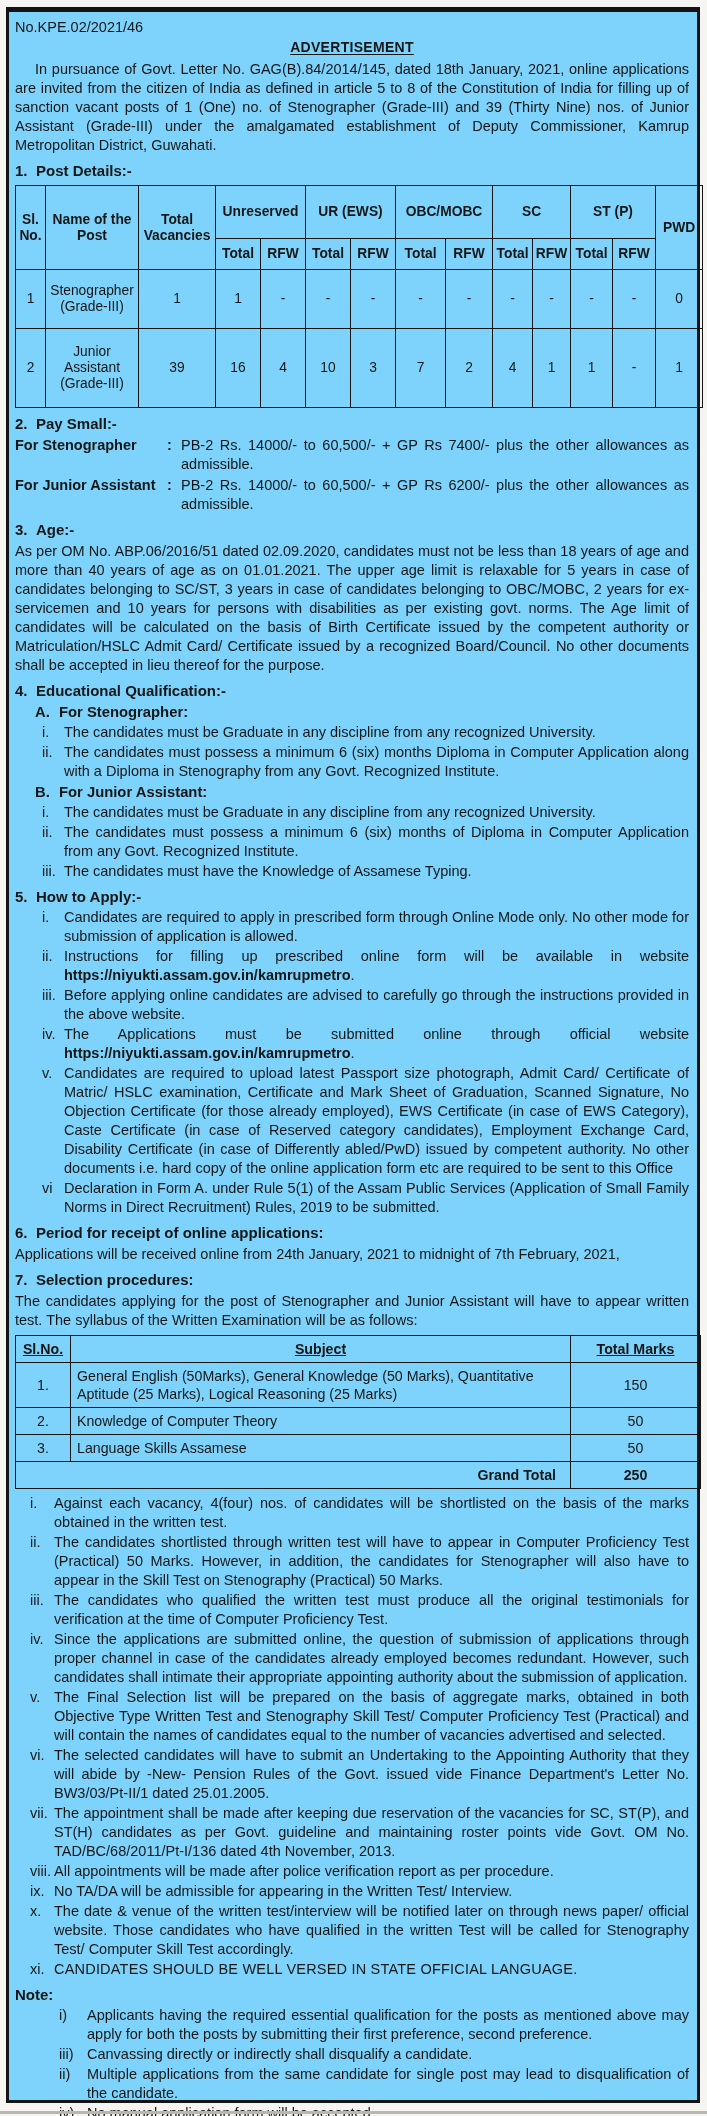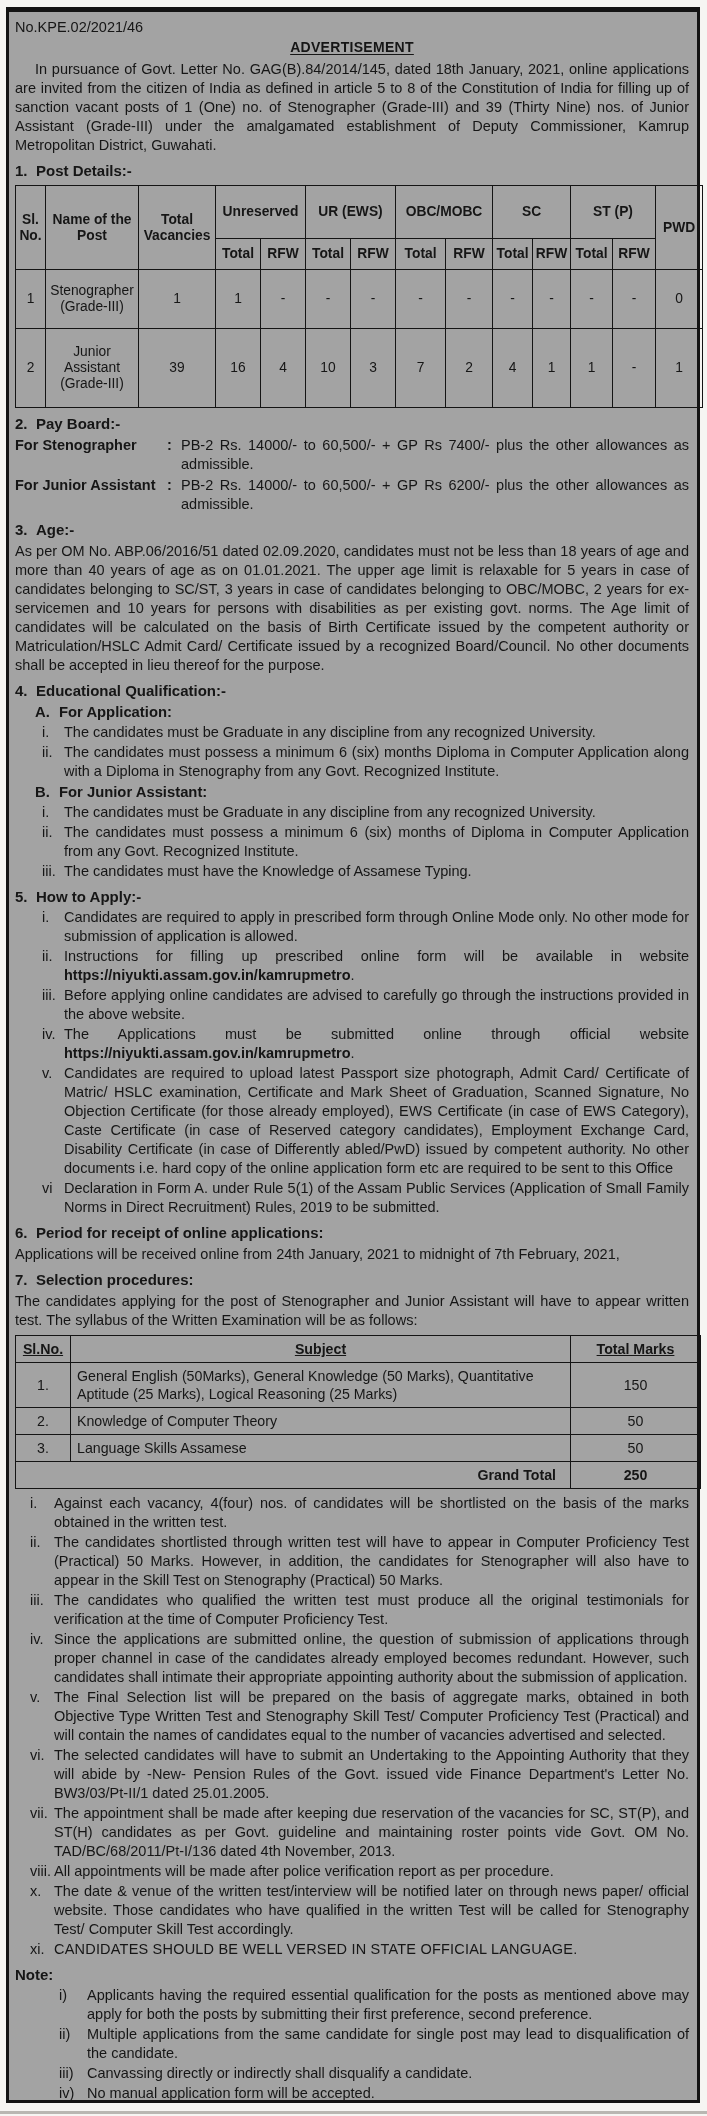--- a/index.html
+++ b/index.html
@@ -6,21 +6,21 @@
   body{
     width:707px;height:2116px;position:relative;
     background:#f6f5f2;
     font-family:"Liberation Sans","DejaVu Sans",sans-serif;
     color:#161616;
     -webkit-font-smoothing:antialiased;
   }
   .frame{
     position:absolute;top:7px;left:6px;right:7px;bottom:13px;
     border:3px solid #141414;border-top-width:5px;
-    background:#a3a3a3;
+    background:#7dd3fc;
     padding:4px 8px 4px 6px;
     display:flex;flex-direction:column;
     box-sizing:border-box;
   }
   .scan-edge{position:absolute;left:0;right:0;bottom:2px;height:3px;background:#b9b7b2;}
   .ref-row{font-size:14.5px;line-height:19px;padding-top:2px;}
   .doc-title{
     text-align:center;font-weight:bold;font-size:14px;line-height:22px;
     letter-spacing:.3px;margin-top:-1px;
   }
@@ -160,21 +160,21 @@
         <td>-</td>
         <td>1</td>
       </tr>
     </tbody>
       </table>
   </div>
 
   <div class="section">
     <div class="sec-head">
       <span class="sec-num">2.</span>
-      <span>Pay Board:-</span>
+      <span>Pay Small:-</span>
     </div>
     <div class="pay-row">
       <span class="pay-label">For Stenographer</span>
       <span class="pay-colon">:</span>
       <span class="pay-text">PB-2 Rs. 14000/- to 60,500/- + GP Rs 7400/- plus the other allowances as admissible.</span>
     </div>
     <div class="pay-row">
       <span class="pay-label">For Junior Assistant</span>
       <span class="pay-colon">:</span>
       <span class="pay-text">PB-2 Rs. 14000/- to 60,500/- + GP Rs 6200/- plus the other allowances as admissible.</span>
@@ -189,21 +189,21 @@
     <p class="body-text hang">As per OM No. ABP.06/2016/51 dated 02.09.2020, candidates must not be less than 18 years of age and more than 40 years of age as on 01.01.2021. The upper age limit is relaxable for 5 years in case of candidates belonging to SC/ST, 3 years in case of candidates belonging to OBC/MOBC, 2 years for ex-servicemen and 10 years for persons with disabilities as per existing govt. norms. The Age limit of candidates will be calculated on the basis of Birth Certificate issued by the competent authority or Matriculation/HSLC Admit Card/ Certificate issued by a recognized Board/Council. No other documents shall be accepted in lieu thereof for the purpose.</p>
   </div>
 
   <div class="section">
     <div class="sec-head">
       <span class="sec-num">4.</span>
       <span>Educational Qualification:-</span>
     </div>
     <div class="sub-head">
       <span class="mk">A.</span>
-      <span>For Application:</span>
+      <span>For Stenographer:</span>
     </div>
     <div class="li list-mid">
       <span class="mk">i.</span>
       <span class="tx">The candidates must be Graduate in any discipline from any recognized University.</span>
     </div>
     <div class="li list-mid">
       <span class="mk">ii.</span>
       <span class="tx">The candidates must possess a minimum 6 (six) months Diploma in Computer Application along with a Diploma in Stenography from any Govt. Recognized Institute.</span>
     </div>
     <div class="sub-head">
@@ -331,45 +331,49 @@
       </div>
       <div class="li list-outer">
         <span class="mk">vii.</span>
         <span class="tx">The appointment shall be made after keeping due reservation of the vacancies for SC, ST(P), and ST(H) candidates as per Govt. guideline and maintaining roster points vide Govt. OM No. TAD/BC/68/2011/Pt-I/136 dated 4th November, 2013.</span>
       </div>
       <div class="li list-outer">
         <span class="mk">viii.</span>
         <span class="tx">All appointments will be made after police verification report as per procedure.</span>
       </div>
       <div class="li list-outer">
+        <span class="mk">ix.</span>
+        <span class="tx">No TA/DA will be admissible for appearing in the Written Test/ Interview.</span>
+      </div>
+      <div class="li list-outer">
         <span class="mk">x.</span>
         <span class="tx">The date &amp; venue of the written test/interview will be notified later on through news paper/ official website. Those candidates who have qualified in the written Test will be called for Stenography Test/ Computer Skill Test accordingly.</span>
       </div>
       <div class="li list-outer">
         <span class="mk">xi.</span>
         <span class="tx caps">CANDIDATES SHOULD BE WELL VERSED IN STATE OFFICIAL LANGUAGE.</span>
       </div>
     </div>
   </div>
 
   <div class="section">
     <div class="sec-head">
       <span>Note:</span>
     </div>
     <div class="li list-note">
       <span class="mk">i)</span>
       <span class="tx">Applicants having the required essential qualification for the posts as mentioned above may apply for both the posts by submitting their first preference, second preference.</span>
     </div>
     <div class="li list-note">
+      <span class="mk">iii)</span>
+      <span class="tx">Canvassing directly or indirectly shall disqualify a candidate.</span>
+    </div>
+    <div class="li list-note">
       <span class="mk">ii)</span>
       <span class="tx">Multiple applications from the same candidate for single post may lead to disqualification of the candidate.</span>
-    </div>
-    <div class="li list-note">
-      <span class="mk">iii)</span>
-      <span class="tx">Canvassing directly or indirectly shall disqualify a candidate.</span>
     </div>
     <div class="li list-note">
       <span class="mk">iv)</span>
       <span class="tx">No manual application form will be accepted.</span>
     </div>
 
   </div>
 
 </div>
 

